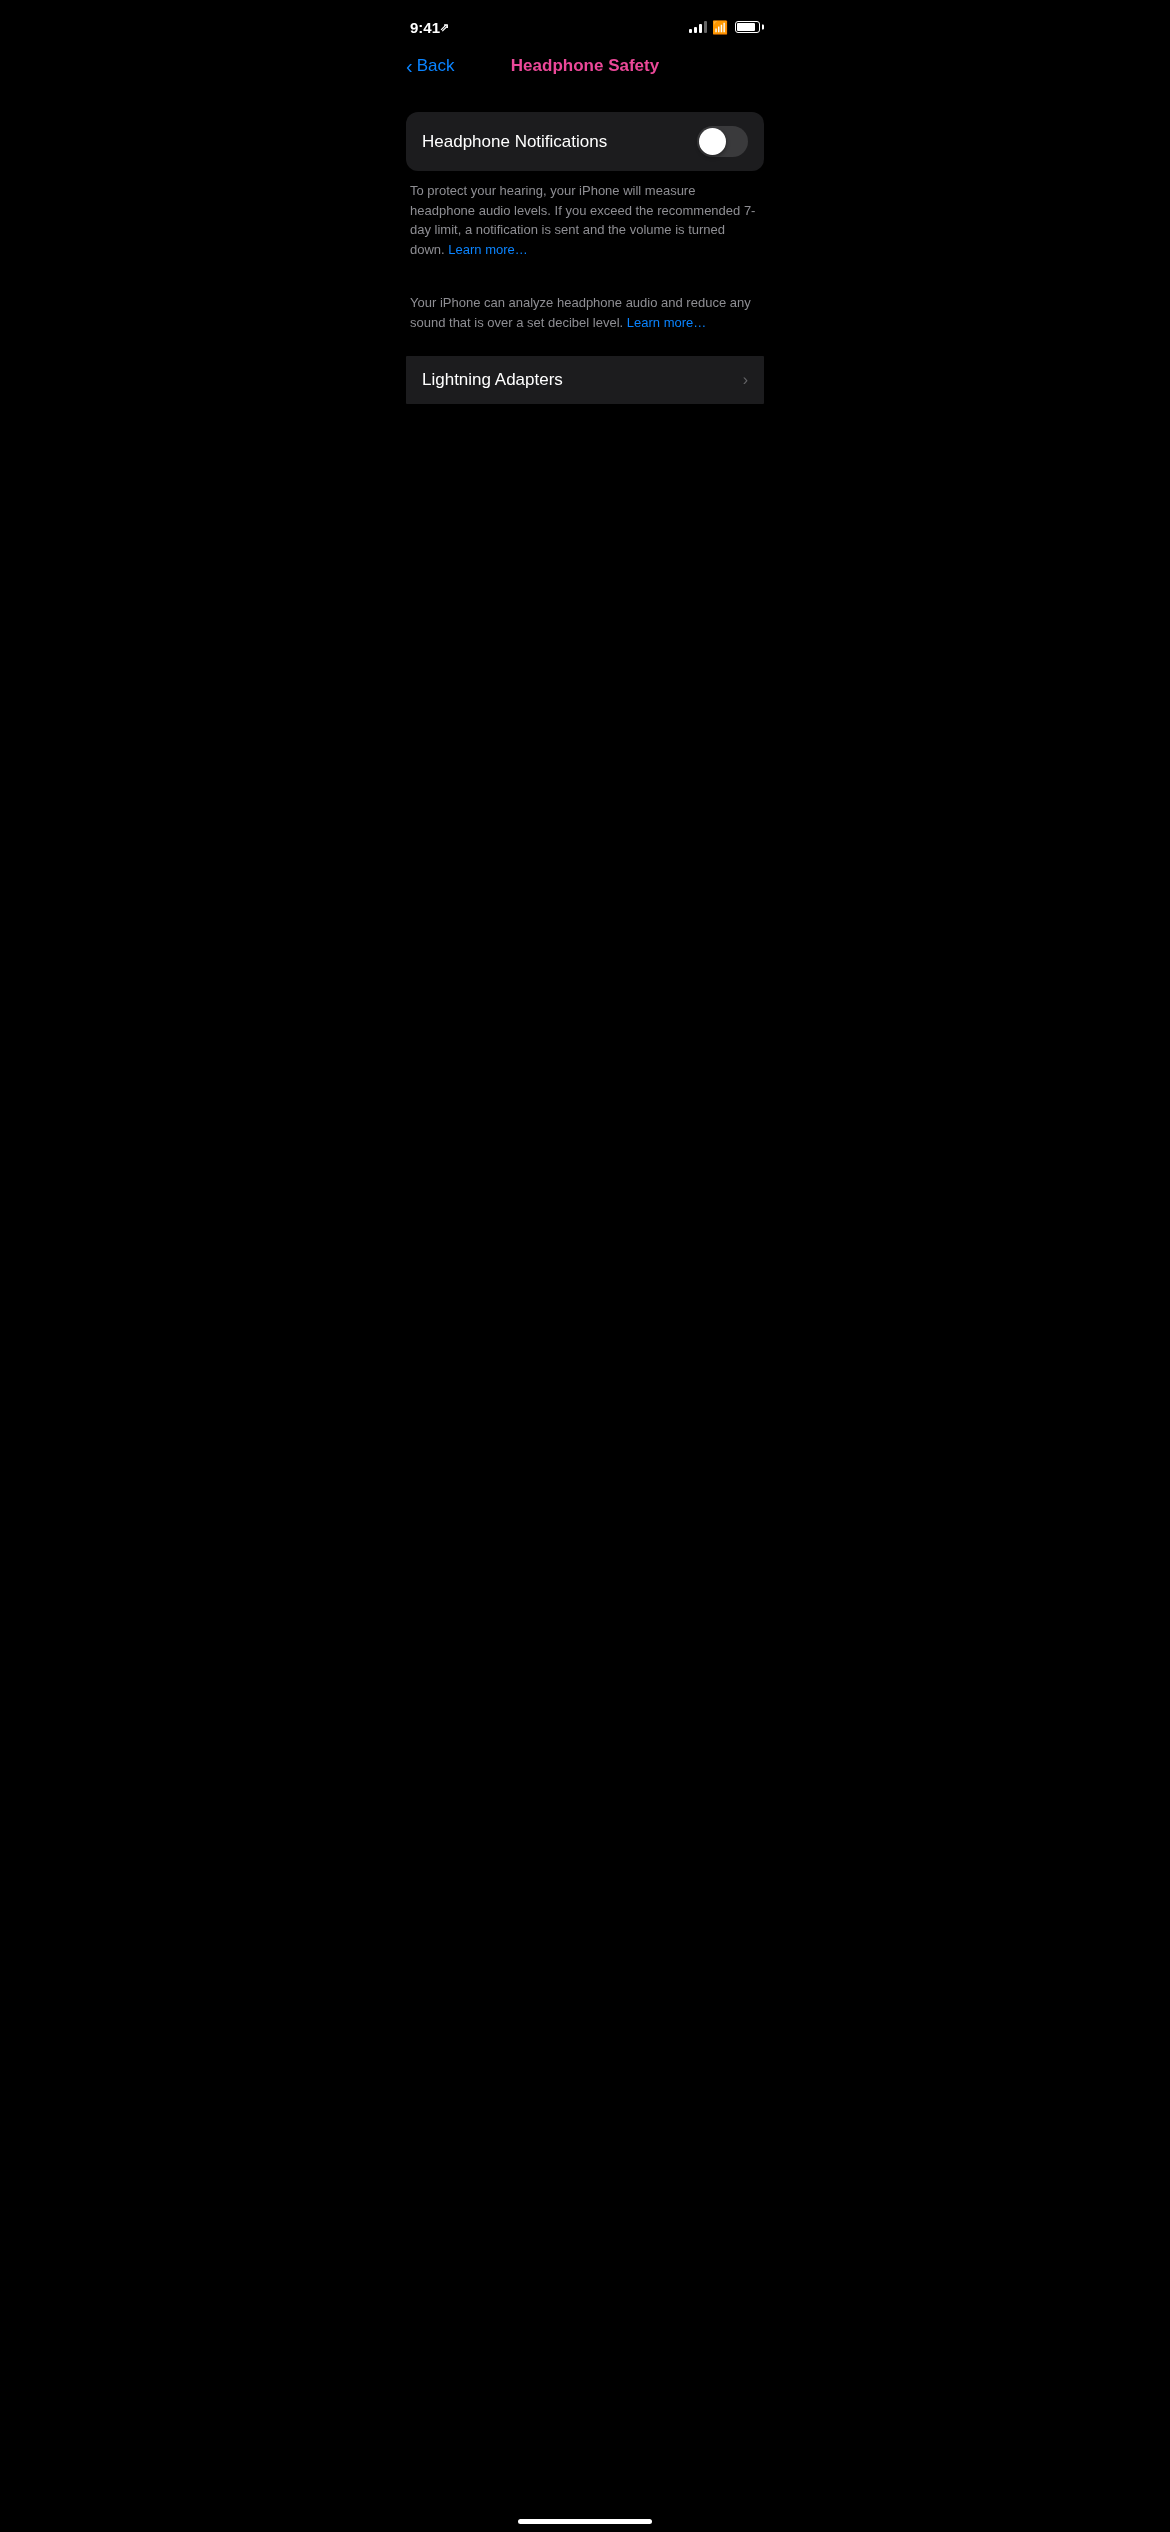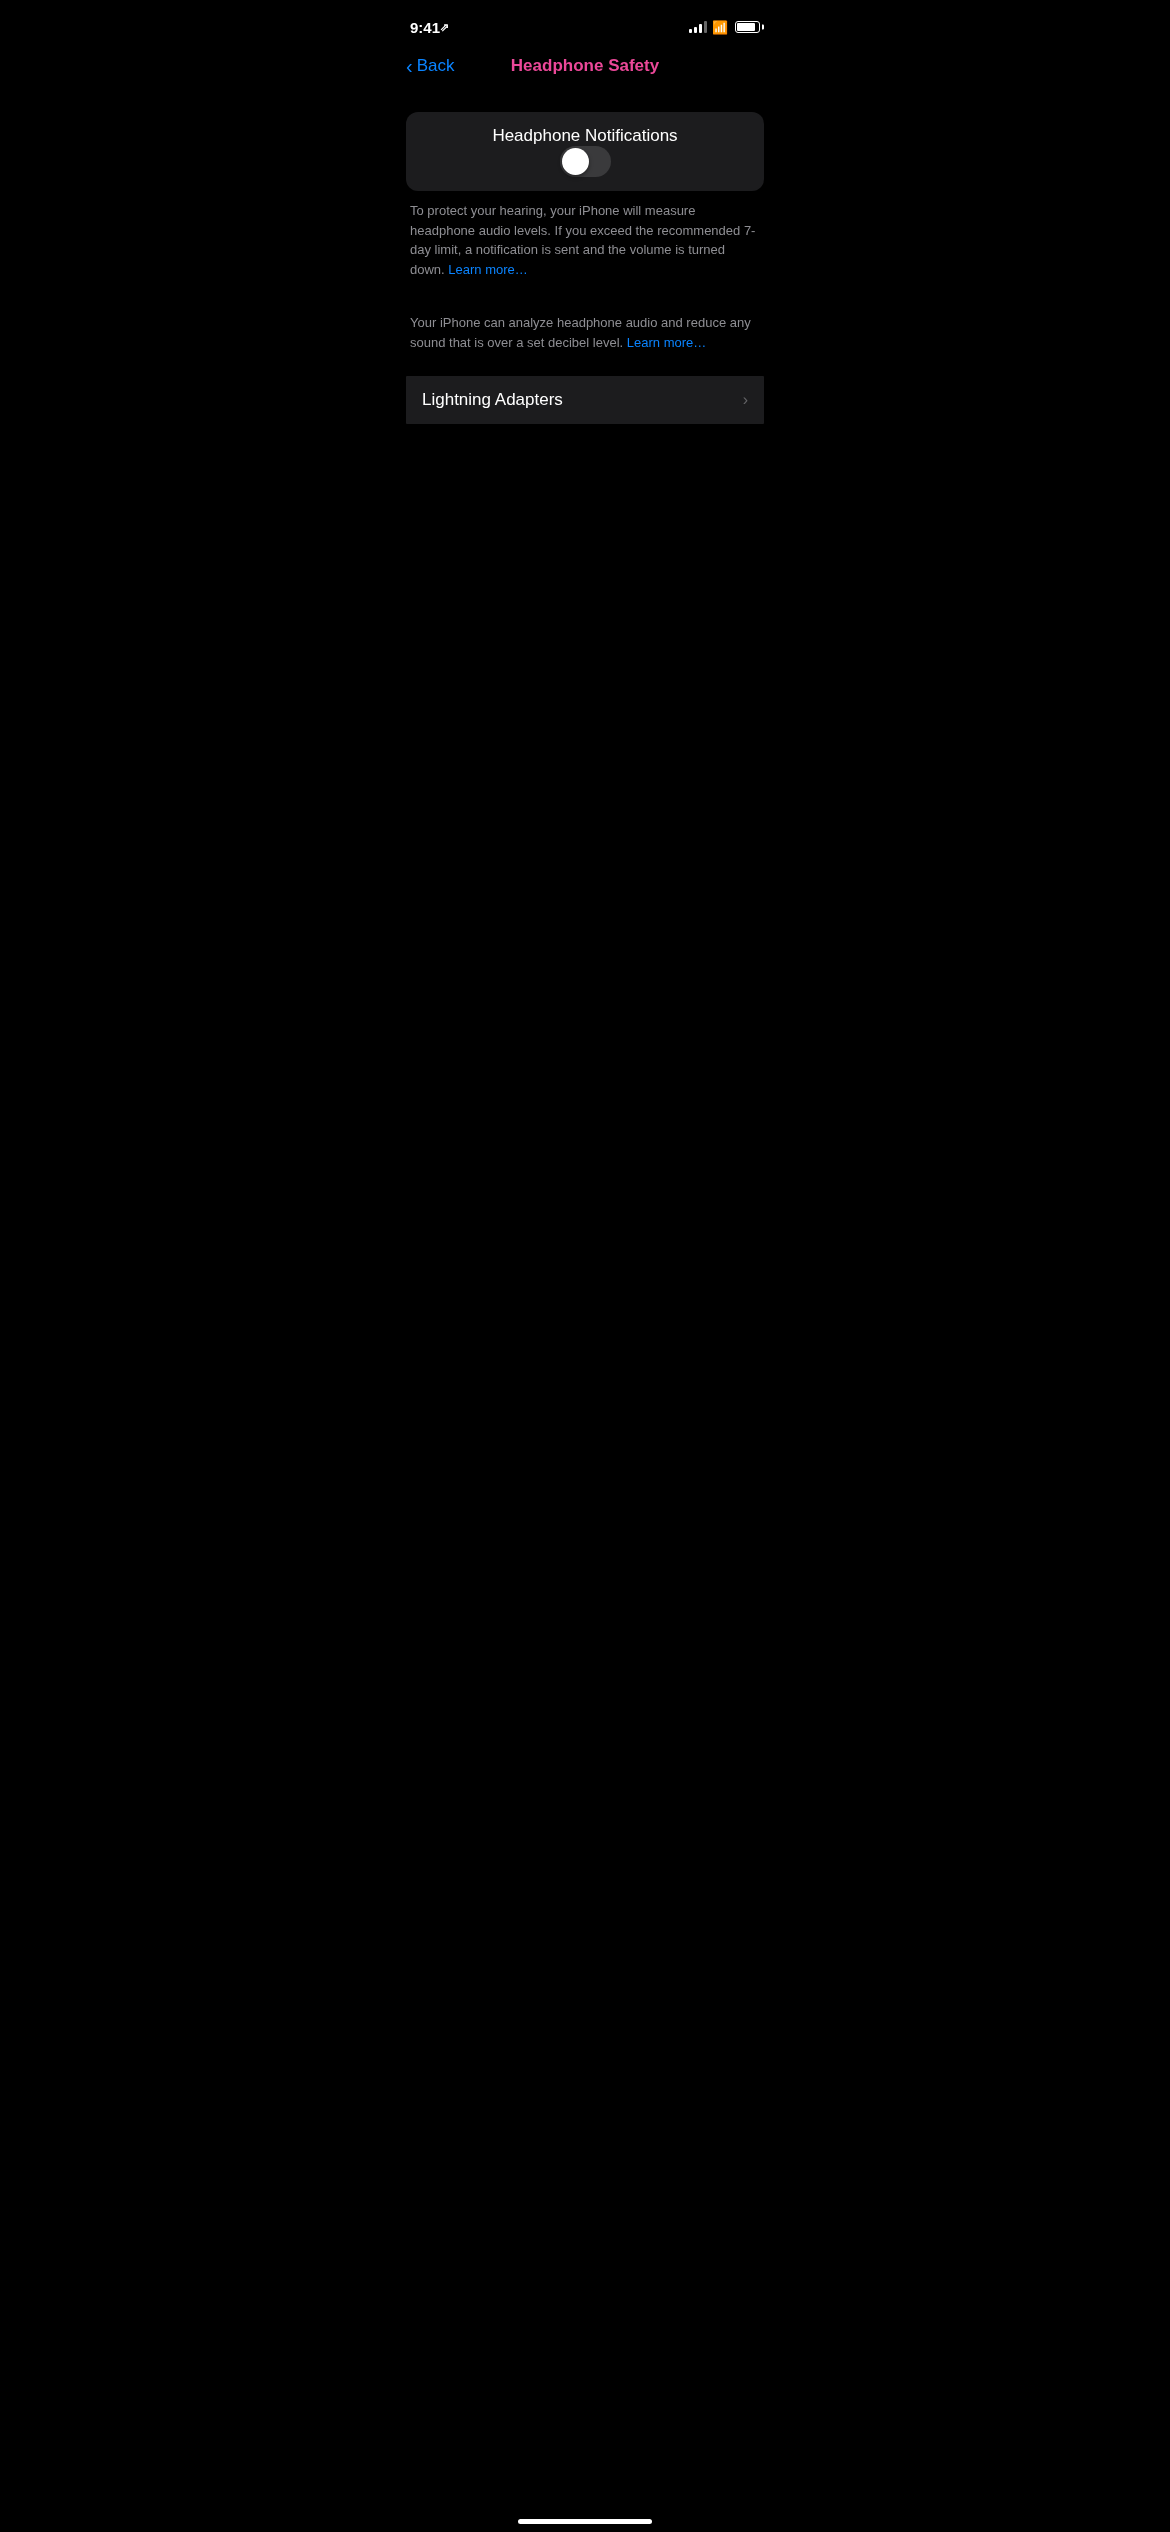--- a/index.html
+++ b/index.html
@@ -133,21 +133,20 @@
     }
 
     .settings-row {
       background-color: #1c1c1e;
       border-radius: 12px;
       padding: 14px 16px;
       display: flex;
       align-items: center;
       justify-content: space-between;
       margin-bottom: 0;
-      flex-direction: column;
     }
 
     .settings-row-label {
       font-size: 17px;
       font-weight: 400;
       color: #ffffff;
     }
 
     .toggle {
       width: 51px;

